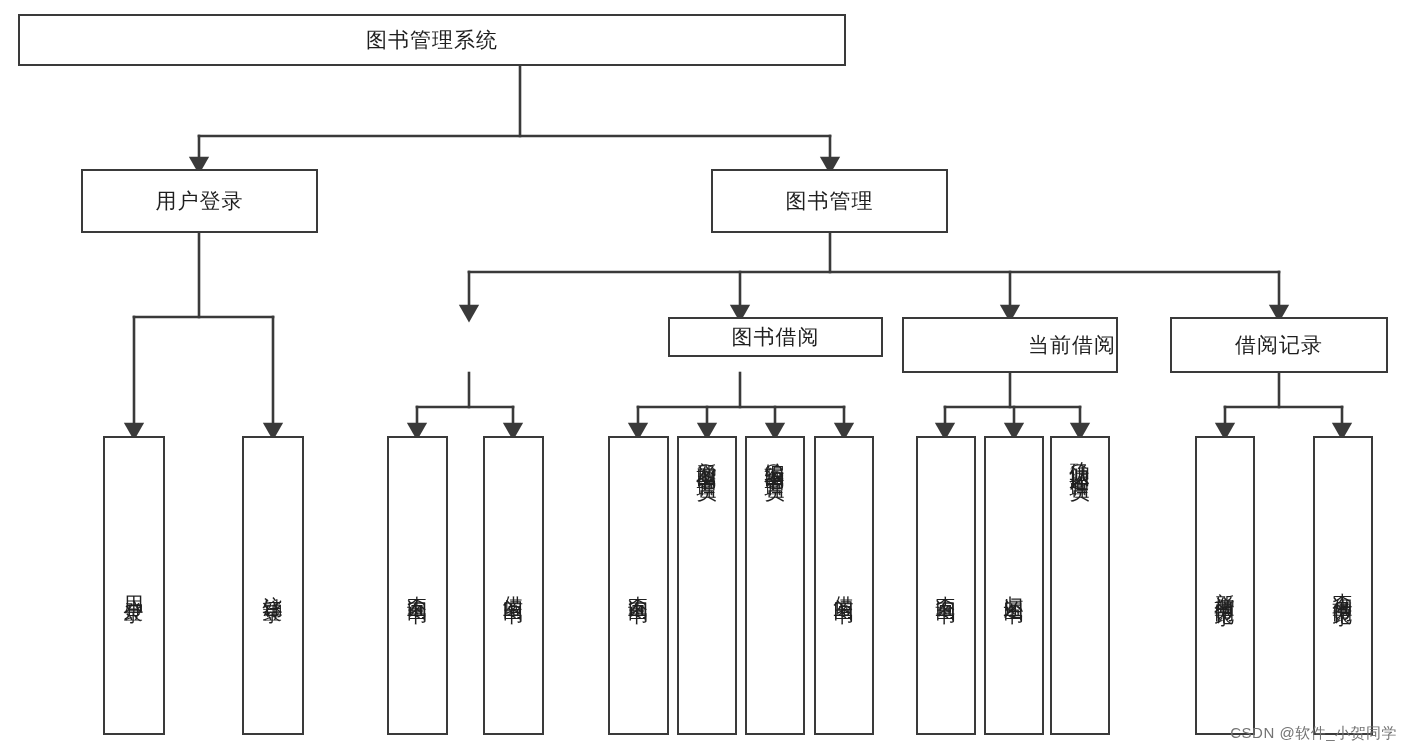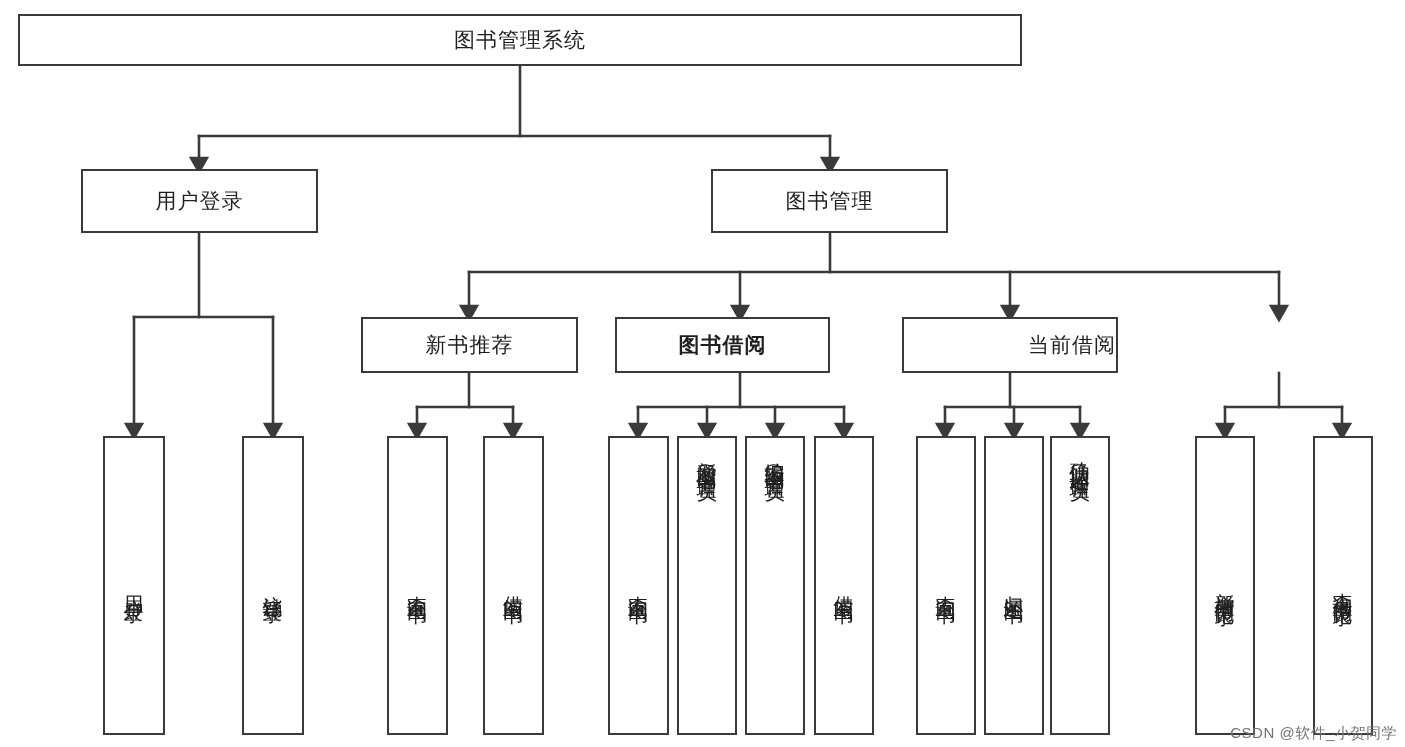--- a/index.html
+++ b/index.html
@@ -115,39 +115,39 @@
       <path d="M1014,407 L1014,430" marker-end="url(#arrow)"></path>
       <path d="M1080,407 L1080,430" marker-end="url(#arrow)"></path>
 
       <path d="M1279,373 L1279,407"></path>
       <path d="M1225,407 L1342,407"></path>
       <path d="M1225,407 L1225,430" marker-end="url(#arrow)"></path>
       <path d="M1342,407 L1342,430" marker-end="url(#arrow)"></path>
     </g>
   </svg>
 
-  <div class="node-box" style="left:18px; top:14px; width:1004px; height:52px;">
+  <div class="node-box" style="left:18px; top:14px; width:828px; height:52px;">
     <span class="htext">图书管理系统</span>
   </div>
 
   <div class="node-box" style="left:81px; top:169px; width:237px; height:64px;">
     <span class="htext">用户登录</span>
   </div>
   <div class="node-box" style="left:711px; top:169px; width:237px; height:64px;">
     <span class="htext">图书管理</span>
   </div>
 
-  <div class="node-box" style="left:361px; top:317px; width:217px; height:56px;">
-    <span class="htext">新书推荐</span>
-  </div>
-  <div class="node-box" style="left:615px; top:317px; width:215px; height:56px;font-weight:bold;">
+  <div class="node-box" style="left:668px; top:317px; width:215px; height:40px;">
     <span class="htext">图书借阅</span>
   </div>
   <div class="node-box" style="left:902px; top:317px; width:216px; height:56px;justify-content:flex-end;">
     <span class="htext">当前借阅</span>
+  </div>
+  <div class="node-box" style="left:1170px; top:317px; width:218px; height:56px;">
+    <span class="htext">借阅记录</span>
   </div>
 
   <div class="node-box vertical-text centered" style="left:103px; top:436px; width:62px; height:299px;">
     <span class="vtext">用户登录</span>
   </div>
   <div class="node-box vertical-text centered" style="left:242px; top:436px; width:62px; height:299px;">
     <span class="vtext">注销登录</span>
   </div>
 
   <div class="node-box vertical-text centered" style="left:387px; top:436px; width:61px; height:299px;">

